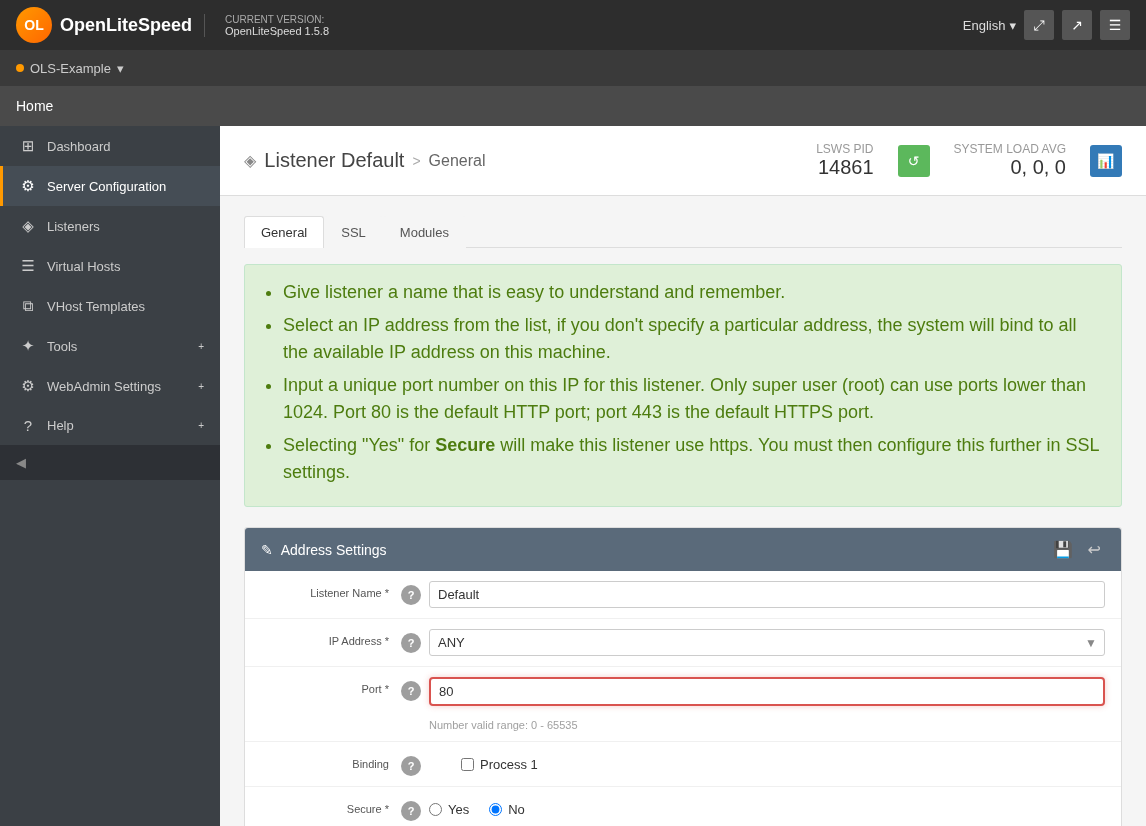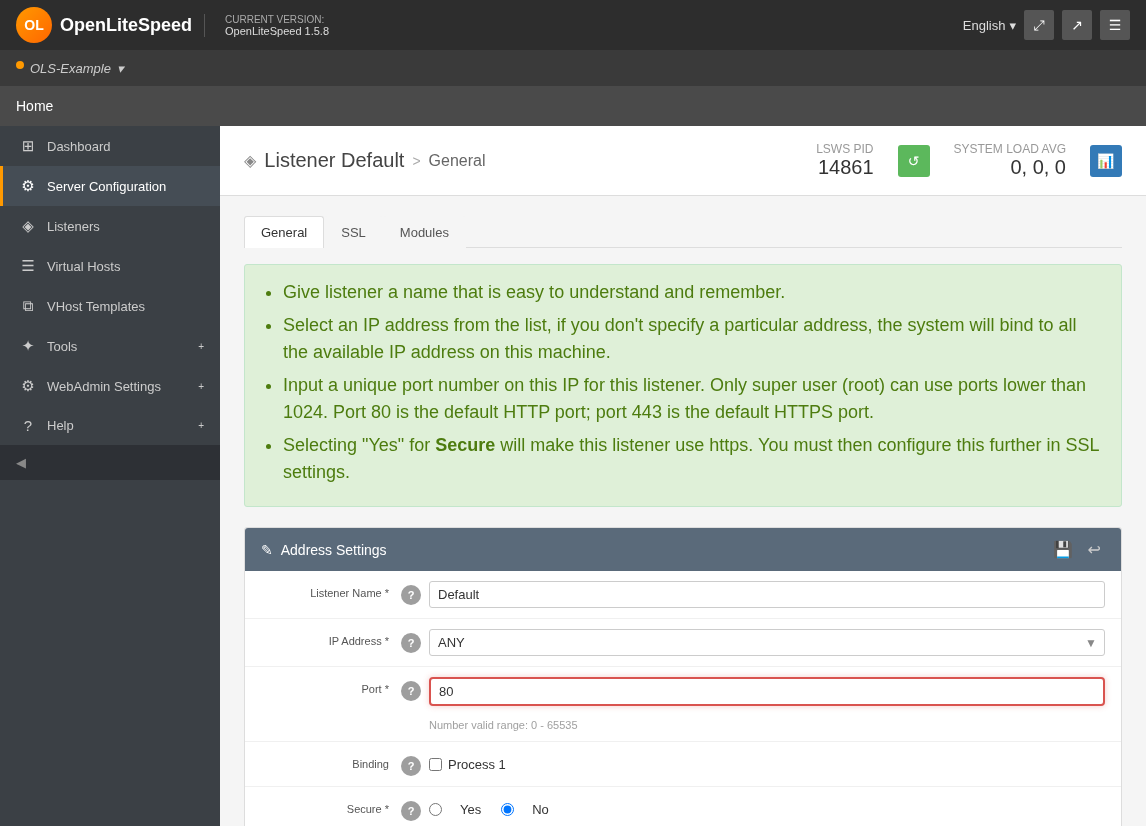--- a/index.html
+++ b/index.html
@@ -33,21 +33,21 @@
       cursor: pointer; display: flex; align-items: center; justify-content: center;
       border-radius: 2px; font-size: 14px;
     }
 
     
     .instance-bar {
       background: #3a3a3a; height: 36px; display: flex; align-items: center;
       padding: 0 16px; color: #ccc; font-size: 13px;
     }
     .instance-selector {
-      display: flex; align-items: flex-start; gap: 6px; cursor: pointer; font-style: italic;
+      display: flex; align-items: center; gap: 6px; cursor: pointer;
     }
     .instance-dot { width: 8px; height: 8px; background: #f90; border-radius: 50%; }
 
     
     .navbar {
       background: #4a4a4a; height: 40px; display: flex; align-items: center;
       padding: 0 16px; color: #fff;
     }
     .navbar a { color: #fff; text-decoration: none; font-size: 14px; font-weight: 500; }
 
@@ -166,23 +166,23 @@
       font-size: 13px; color: #333; appearance: none; background: #fff;
     }
     .select-arrow {
       position: absolute; right: 8px; top: 50%; transform: translateY(-50%);
       color: #888; pointer-events: none; font-size: 12px;
     }
 
     .hint-text { font-size: 11px; color: #a0a0a0; margin-top: 13px; }
 
     
-    .checkbox-label { display: flex; align-items: center; gap: 6px; font-size: 13px; color: #333; padding-top: 5px; }
+    .checkbox-label { display: flex; align-items: center; gap: 6px; font-size: 13px; color: #333; padding-top: 5px; margin-left: 32px; }
     .radio-group { display: flex; gap: 20px; padding-top: 5px; }
-    .radio-label { display: flex; align-items: center; gap: 18px; font-size: 13px; color: #333; cursor: pointer; }
+    .radio-label { display: flex; align-items: center; gap: 6px; font-size: 13px; color: #333; cursor: pointer; }
 
     
     .form-textarea {
       width: 100%; padding: 5px 8px; border: 1px solid #ccc; border-radius: 3px;
       font-size: 13px; color: #333; height: 90px; resize: vertical;
     }
   </style>
 </head>
 <body>
 

